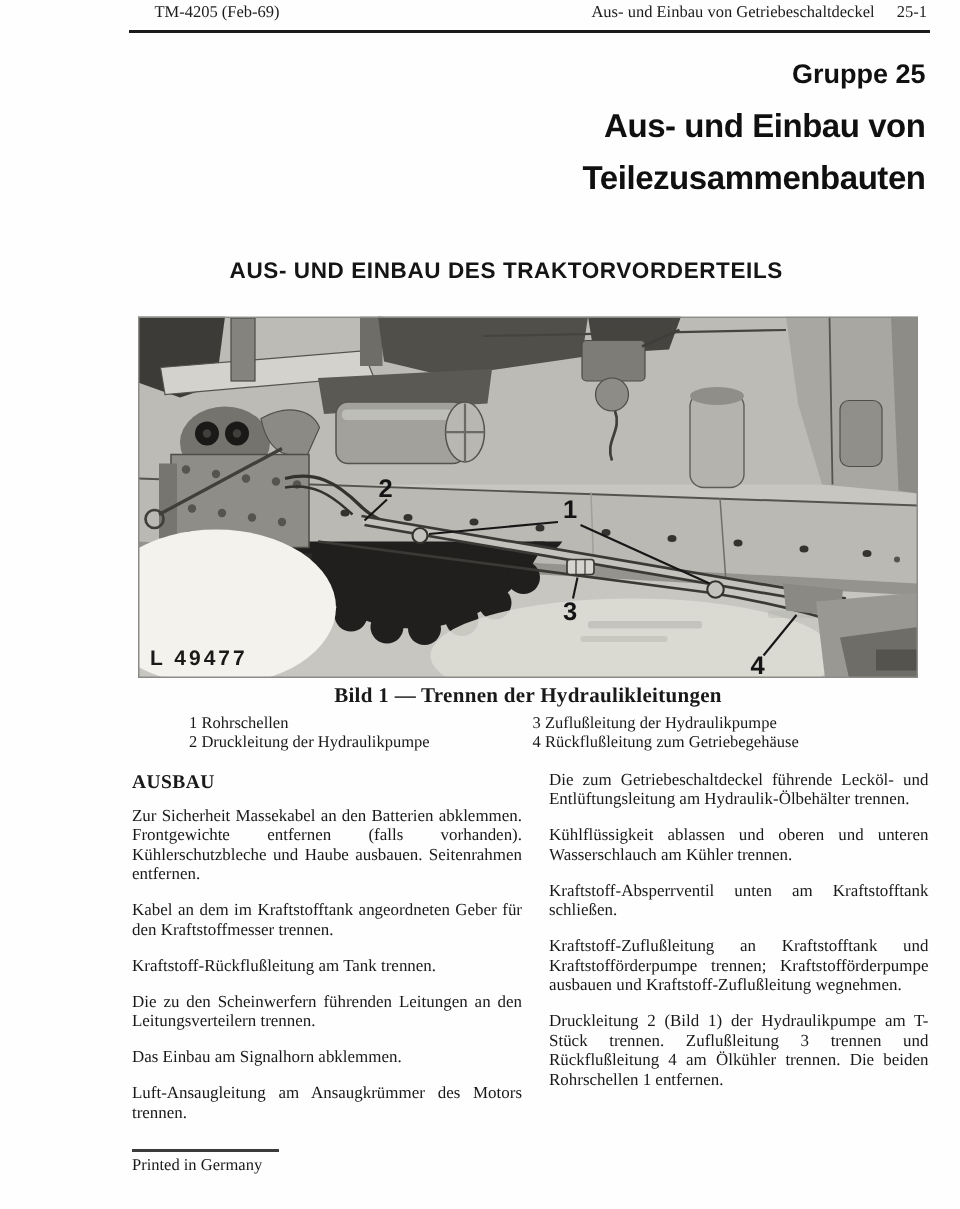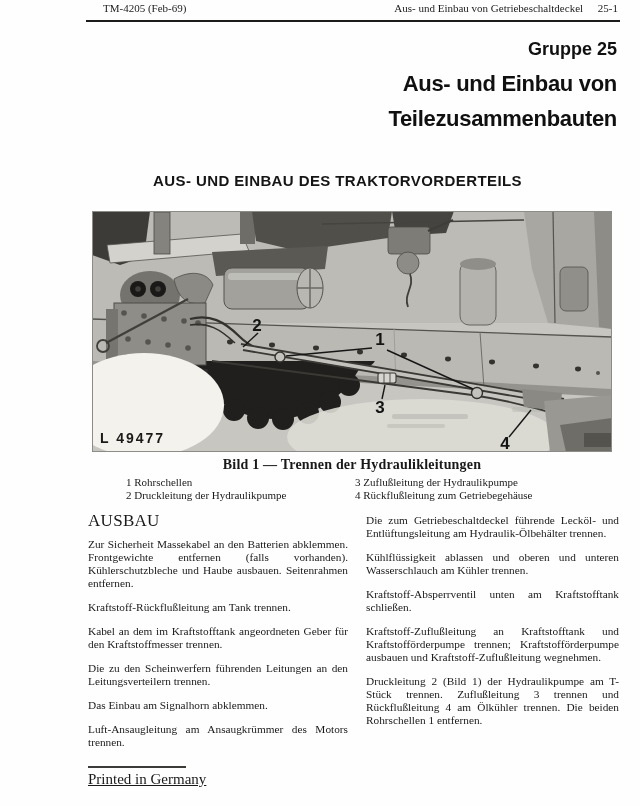--- a/index.html
+++ b/index.html
@@ -36,25 +36,25 @@
   .legend-col-left { padding-left:34px; }
   .legend-col-right { padding-left:3px; }
   .legend-item { display:block; }
   
   .columns {
     position:absolute; top:514px; left:88px; width:531px;
     display:grid; grid-template-columns:260px 253px; column-gap:18px;
     font-size:11.3px; line-height:13px; text-align:justify; hyphens:auto;
   }
   .columns p { margin:0 0 11px 0; }
-  .ausbau { font-weight:normal; font-size:17px; letter-spacing:0.3px; margin:0 0 13px 0; }
+  .ausbau { font-weight:bold; font-size:13px; letter-spacing:0.3px; margin:0 0 13px 0; }
   .gap-before { margin-top:10px; }
   
   .footer-rule { position:absolute; top:766px; left:88px; width:98px; height:2px; background:#3b3b39; }
-  .footer-text { position:absolute; top:771px; left:88px; font-size:15px;text-decoration:underline; }
+  .footer-text { position:absolute; top:771px; left:88px; font-size:11px; }
 </style>
 </head>
 <body>
 
 <div class="page">
 
   <div class="hdr">
     <span>TM-4205 (Feb-69)</span>
     <span class="hdr-right">
       <span>Aus- und Einbau von Getriebeschaltdeckel</span>
@@ -235,22 +235,22 @@
         <span class="legend-item">3 Zuflußleitung der Hydraulikpumpe</span>
         <span class="legend-item">4 Rückflußleitung zum Getriebegehäuse</span>
       </div>
     </div>
   </figure>
 
   <div class="columns">
     <div class="col-left">
       <p class="ausbau">AUSBAU</p>
       <p>Zur Sicherheit Massekabel an den Batterien abklemmen. Frontgewichte entfernen (falls vorhanden). Kühlerschutzbleche und Haube ausbauen. Seitenrahmen entfernen.</p>
+      <p>Kabel an dem im Kraftstofftank angeordneten Geber für den Kraftstoffmesser trennen.</p>
       <p>Kraftstoff-Rückflußleitung am Tank trennen.</p>
-      <p>Kabel an dem im Kraftstofftank angeordneten Geber für den Kraftstoffmesser trennen.</p>
       <p>Die zu den Scheinwerfern führenden Leitungen an den Leitungsverteilern trennen.</p>
       <p>Das Einbau am Signalhorn abklemmen.</p>
       <p>Luft-Ansaugleitung am Ansaugkrümmer des Motors trennen.</p>
     </div>
     <div class="col-right">
       <p>Die zum Getriebeschaltdeckel führende Lecköl- und Entlüftungsleitung am Hydraulik-Ölbehälter trennen.</p>
       <p>Kühlflüssigkeit ablassen und oberen und unteren Wasserschlauch am Kühler trennen.</p>
       <p class="gap-before">Kraftstoff-Absperrventil unten am Kraftstofftank schließen.</p>
       <p>Kraftstoff-Zuflußleitung an Kraftstofftank und Kraftstofförderpumpe trennen; Kraftstofförderpumpe ausbauen und Kraftstoff-Zuflußleitung wegnehmen.</p>
       <p>Druckleitung 2 (Bild 1) der Hydraulikpumpe am T-Stück trennen. Zuflußleitung 3 trennen und Rückflußleitung 4 am Ölkühler trennen. Die beiden Rohrschellen 1 entfernen.</p>

